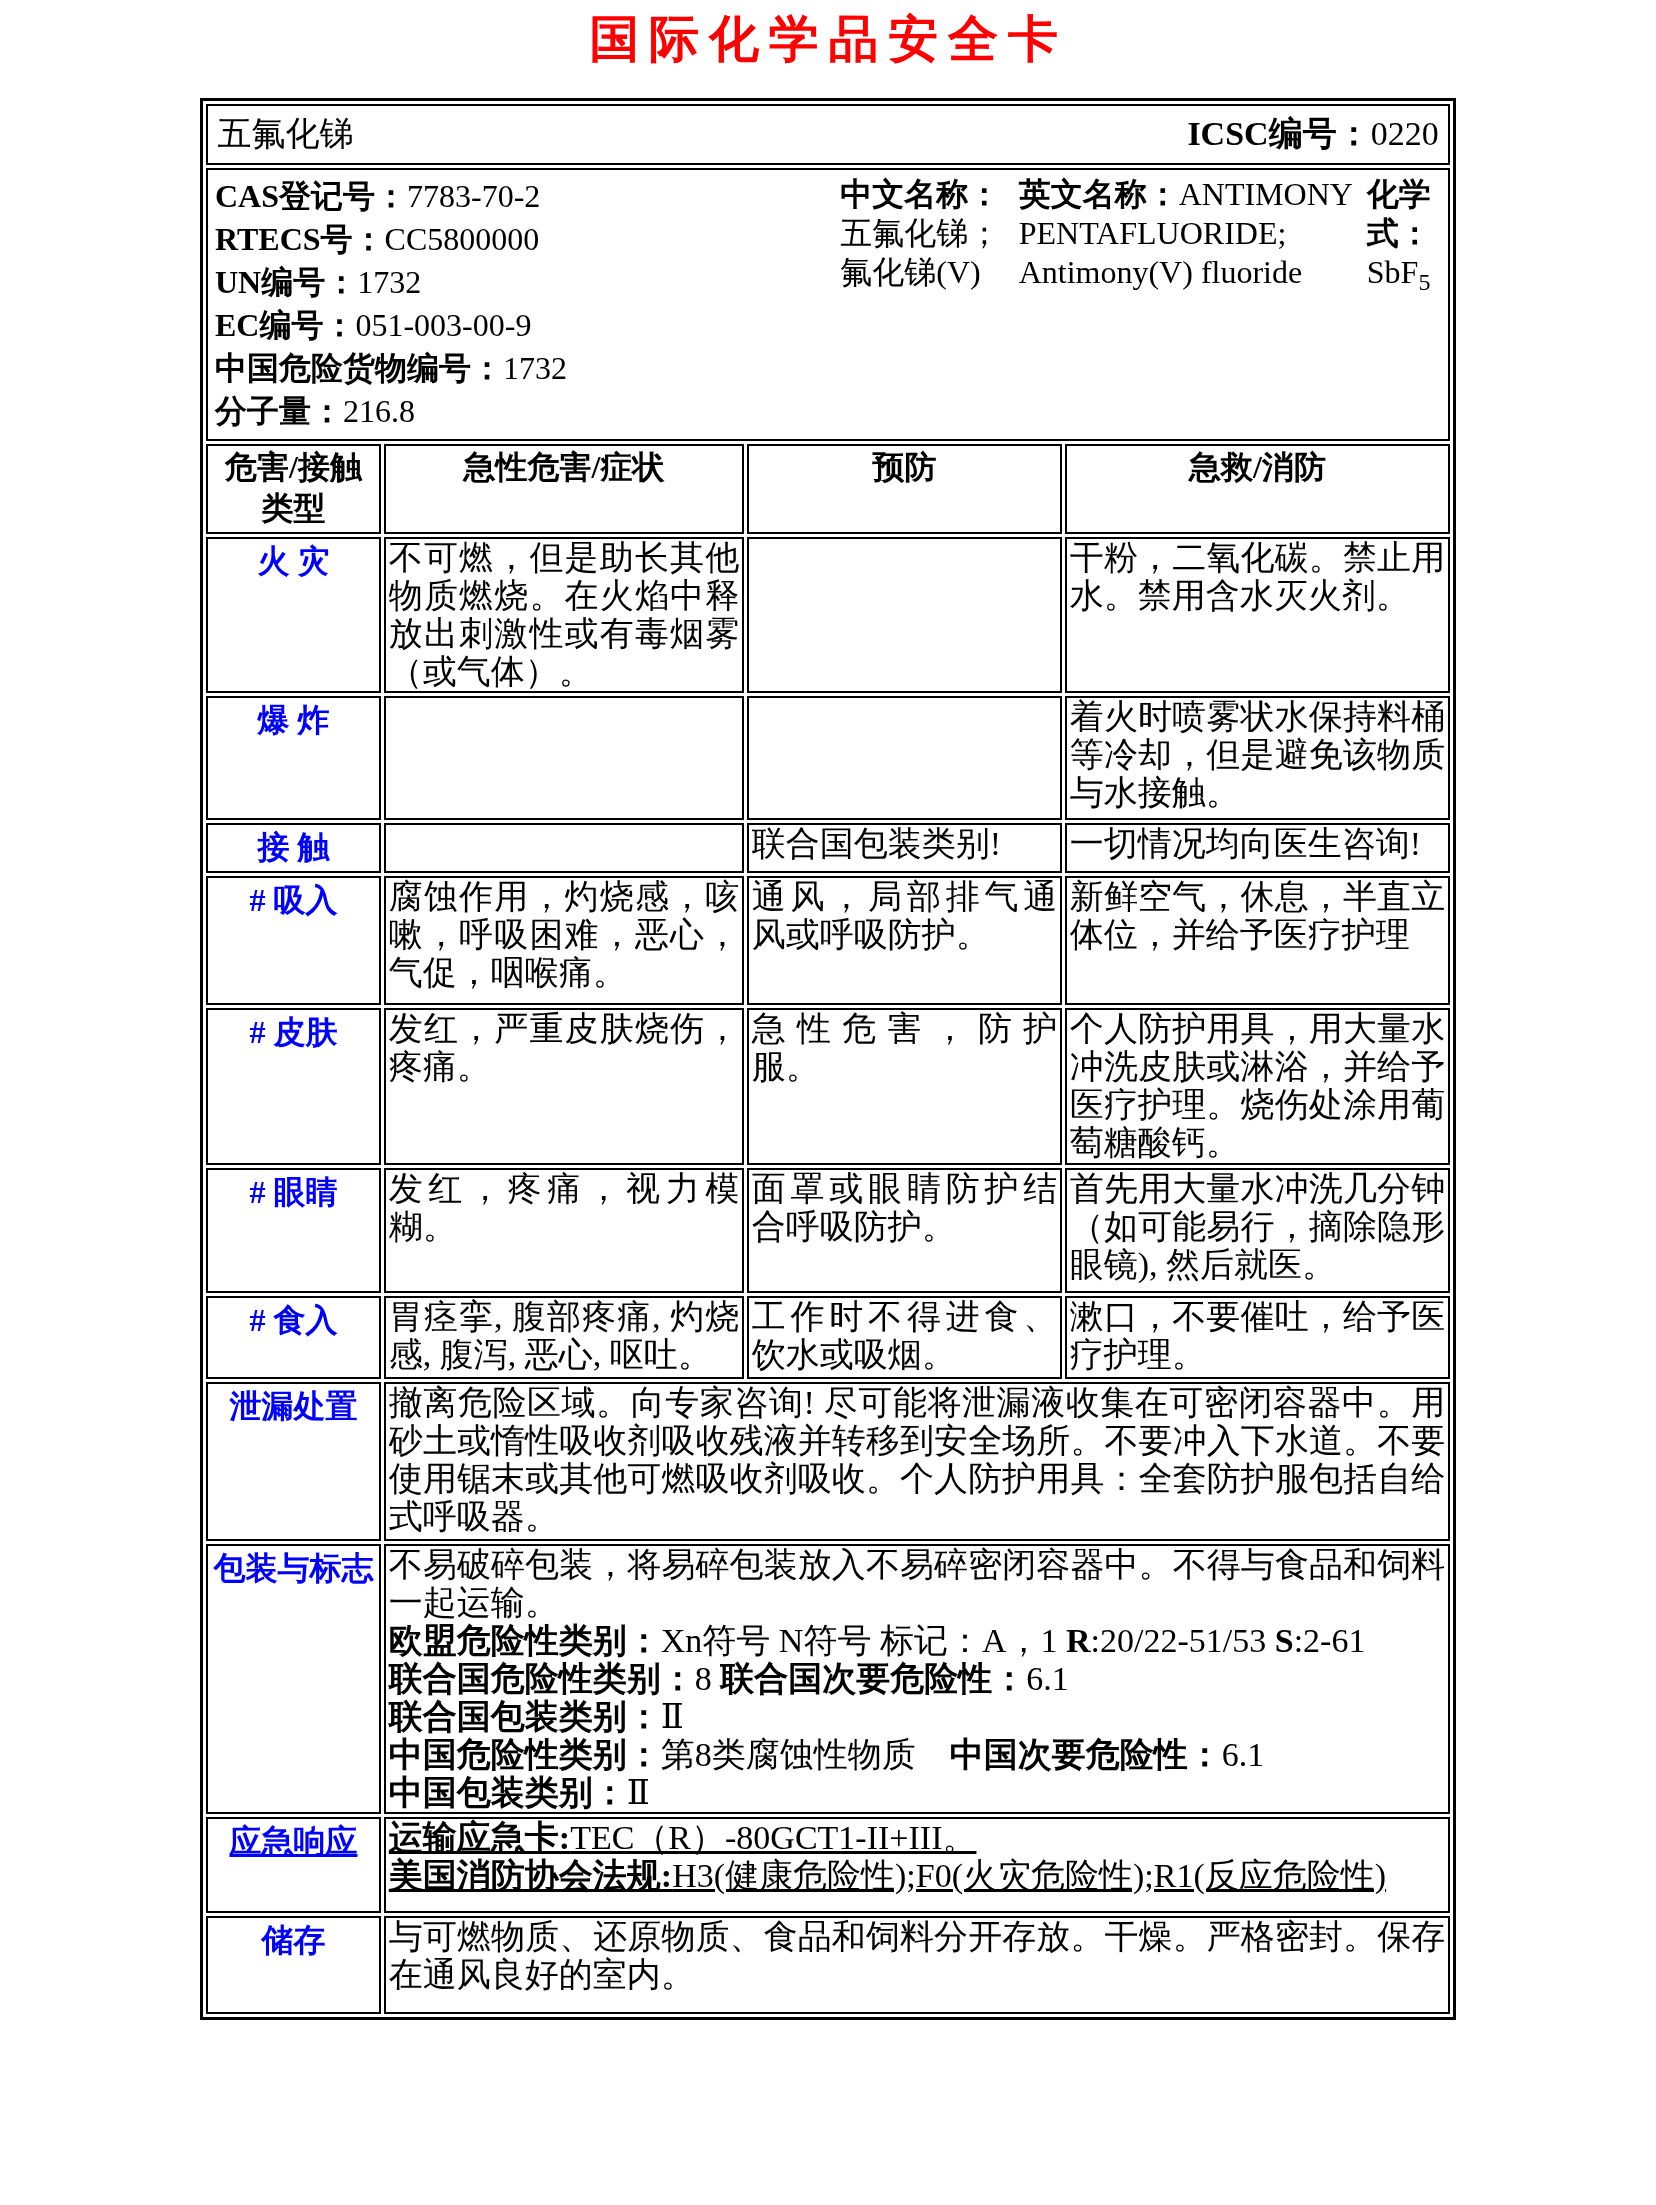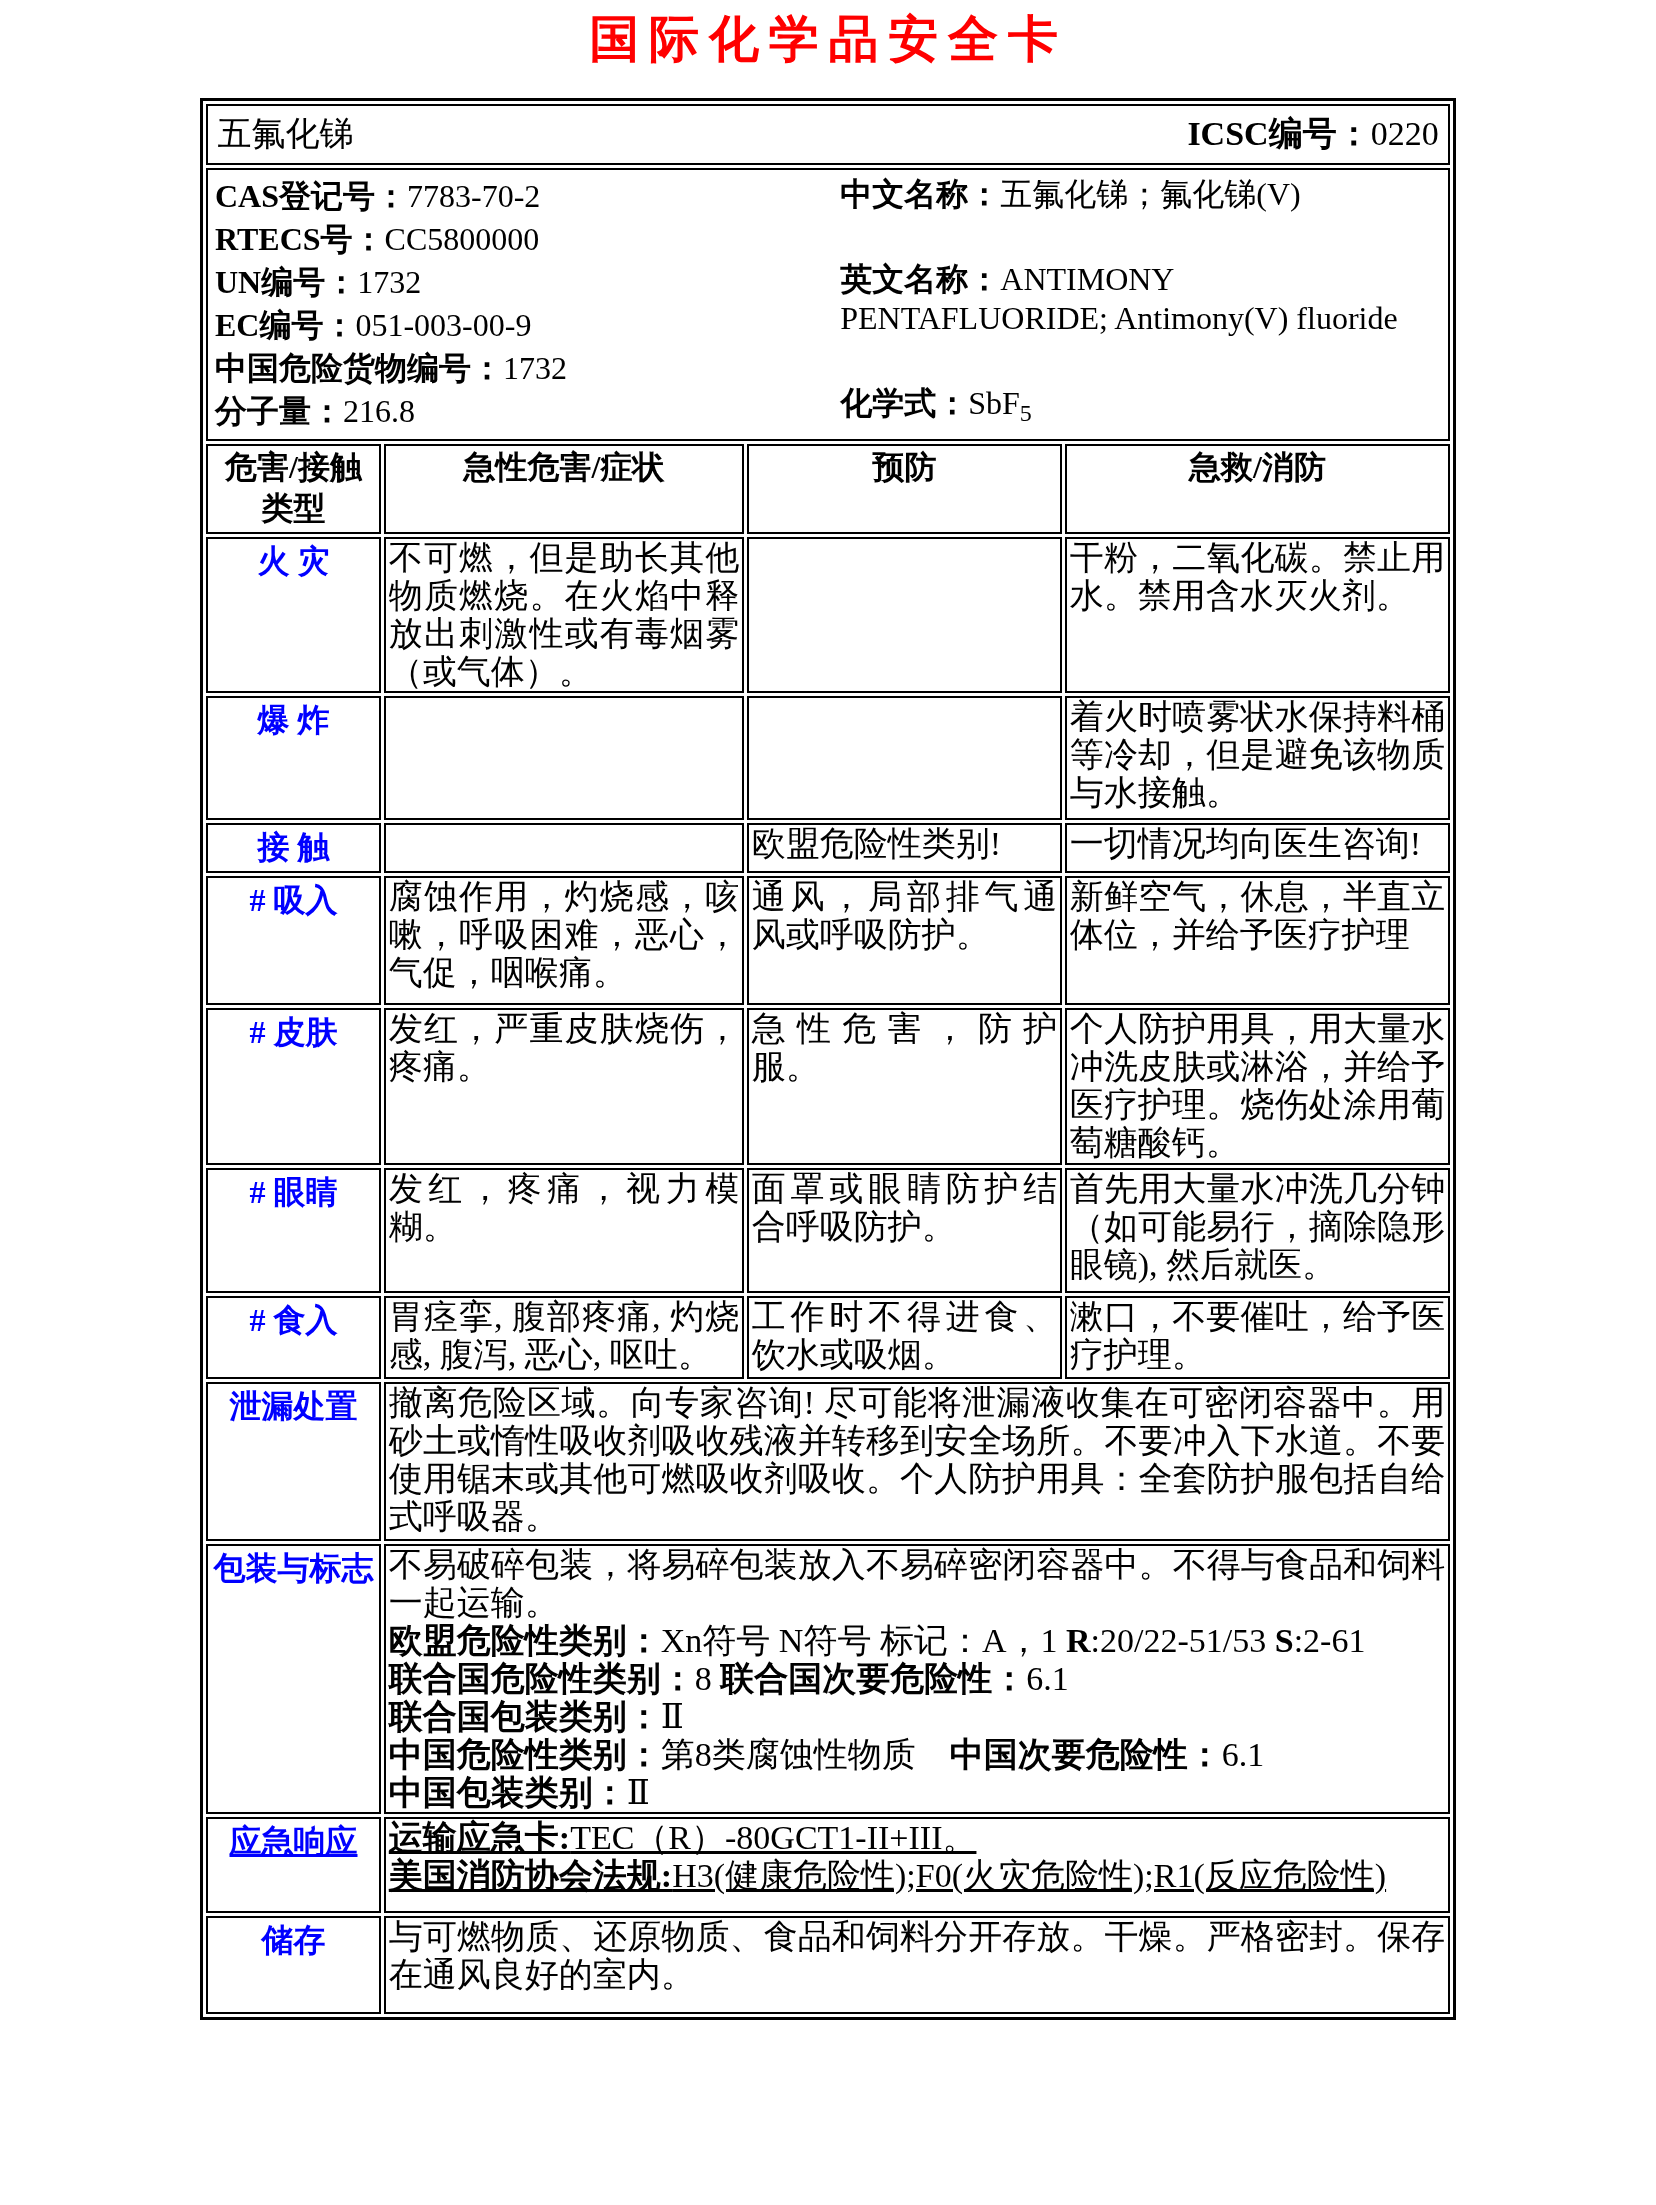--- a/index.html
+++ b/index.html
@@ -45,21 +45,21 @@
     font-size: 34px;
   }
 
   
   .info-cell { height: 257px; padding: 5.6px 7px; }
   .info-grid { display: flex; height: 100%; }
   .info-left { width: 51%; }
   .info-line { font-size: 32px; line-height: 43px; }
   .info-right {
     width: 49%;
-    display: flex; flex-direction: column; justify-content: space-between;
+    display: flex; flex-direction: row; justify-content: space-between;
     font-size: 32px; line-height: 39px;
   }
   .formula-sub { font-size: 24px; }
 
   
   .head-cell {
     vertical-align: middle; text-align: center;
     font-size: 32px; line-height: 41px;
     white-space: pre-line;
     height: 84px;
@@ -151,21 +151,21 @@
     <tr class="r-expl">
       <td class="type-cell">爆 炸</td>
       <td class="body-cell"></td>
       <td class="body-cell"></td>
       <td class="body-cell">着火时喷雾状水保持料桶等冷却，但是避免该物质与水接触。</td>
     </tr>
 
     <tr class="r-cont">
       <td class="type-cell">接 触</td>
       <td class="body-cell"></td>
-      <td class="body-cell">欧盟危险性类别!</td>
+      <td class="body-cell">联合国包装类别!</td>
       <td class="body-cell">一切情况均向医生咨询!</td>
     </tr>
 
     <tr class="r-inh">
       <td class="type-cell"># 吸入</td>
       <td class="body-cell">腐蚀作用，灼烧感，咳嗽，呼吸困难，恶心，气促，咽喉痛。</td>
       <td class="body-cell">通风，局部排气通风或呼吸防护。</td>
       <td class="body-cell">新鲜空气，休息，半直立体位，并给予医疗护理</td>
     </tr>
 

